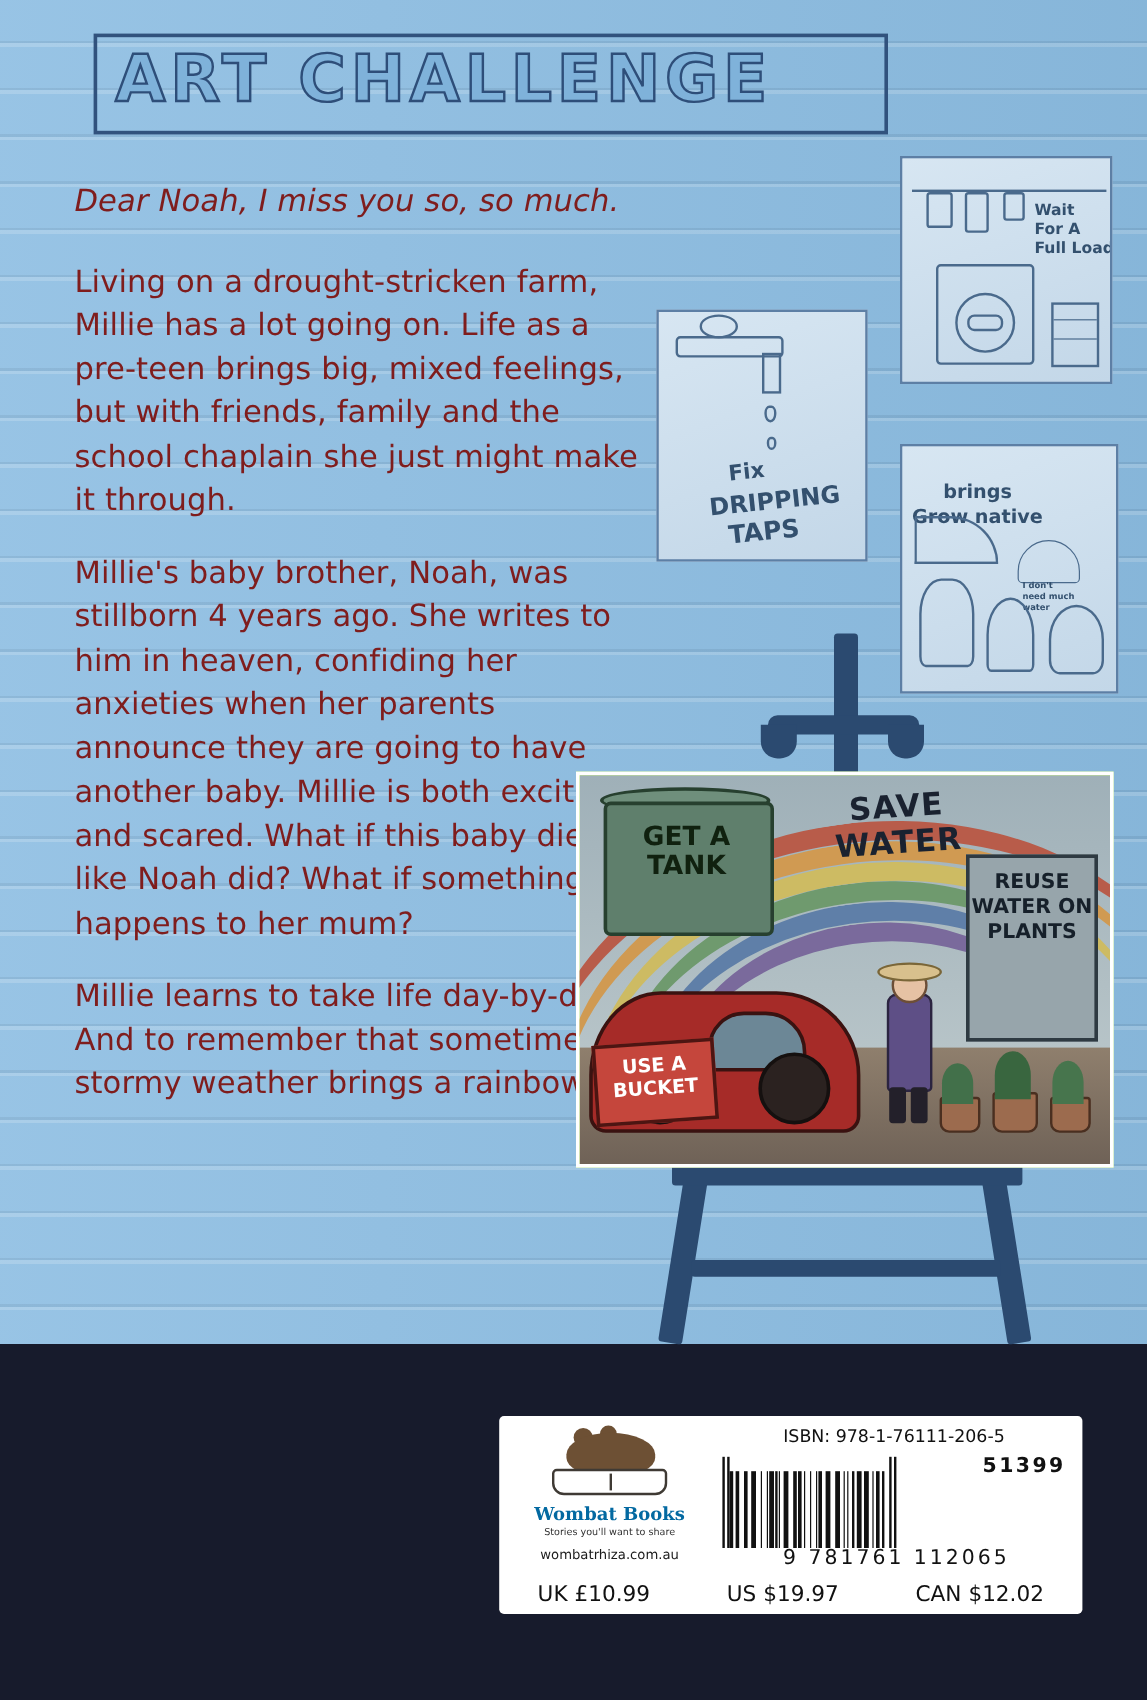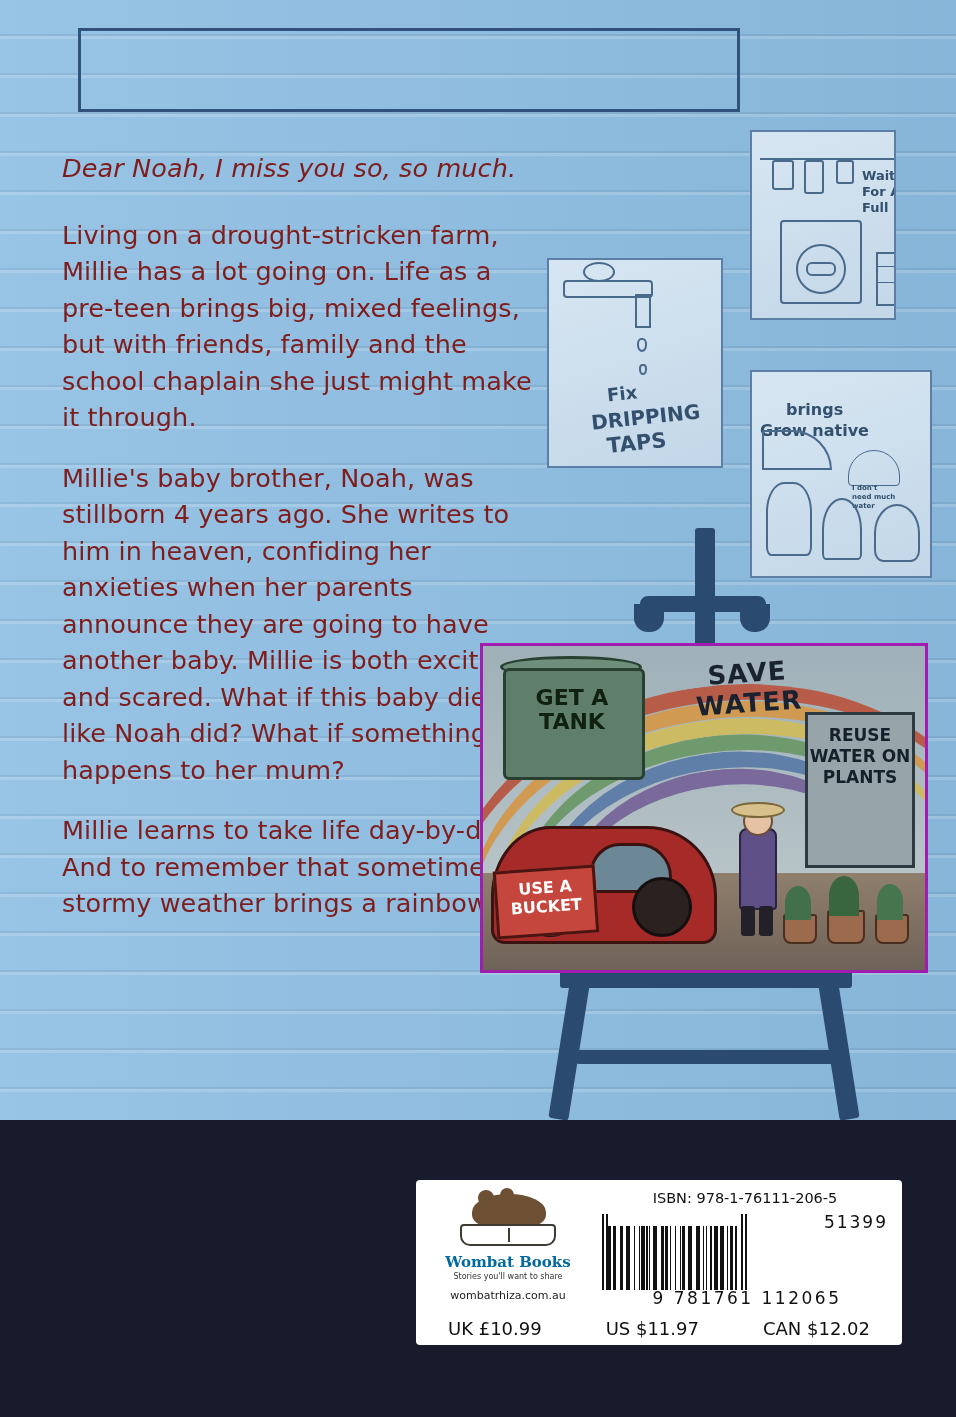--- a/index.html
+++ b/index.html
@@ -98,21 +98,21 @@
     box-sizing: border-box;
     overflow: hidden;
   }
   .art-card .paper {
     position: absolute;
     inset: 0;
     background: linear-gradient(160deg, #d7e6f2 0%, #c3d7e8 100%);
   }
 
   
-  #card-laundry { left: 750px; top: 130px; width: 146px; height: 190px; }
+  #card-laundry { left: 750px; top: 130px; width: 177px; height: 190px; }
   
   #card-tap { left: 547px; top: 258px; width: 176px; height: 210px; }
   
   #card-plants { left: 750px; top: 370px; width: 182px; height: 208px; }
 
   .hand-text {
     position: absolute;
     font-family: "DejaVu Sans", sans-serif;
     color: #33506e;
     font-size: 13px;
@@ -129,21 +129,21 @@
     position: absolute;
     background: #2b4a70;
     border-radius: 3px;
   }
   .canvas-frame {
     position: absolute;
     left: 480px;
     top: 643px;
     width: 448px;
     height: 330px;
-    border: 3px solid #a21caf;
+    border: 3px solid #ffffff;
     box-sizing: border-box;
     overflow: hidden;
     background: #bef264;
   }
   .canvas-sky {
     position: absolute; left: 0; top: 0; width: 100%; height: 72%;
     background: linear-gradient(to bottom, #9fb0b8, #b7c4c8);
   }
   .canvas-ground {
     position: absolute; left: 0; bottom: 0; width: 100%; height: 30%;
@@ -394,20 +394,21 @@
     color: #111111;
   }
   .ean-small {
     position: absolute;
     right: 14px;
     top: 32px;
     font-family: "DejaVu Sans", sans-serif;
     font-size: 17px;
     letter-spacing: 2px;
     color: #111111;
+    font-weight: bold;
   }
   .barcode {
     position: absolute;
     left: 186px;
     top: 34px;
     width: 290px;
     height: 76px;
     display: flex;
     align-items: flex-end;
     gap: 0;
@@ -438,20 +439,21 @@
 </style>
 </head>
 <body>
 
 <div id="cover">
 
   <div class="board-bg"></div>
   <div class="dark-band"></div>
 
   <div class="title-box"></div>
+  <div class="title-text">ART CHALLENGE</div>
 
   <div class="blurb">
     <p class="dear">Dear Noah, I miss you so, so much.</p>
     <p>Living on a drought-stricken farm, Millie has a lot going on. Life as a pre-teen brings big, mixed feelings, but with friends, family and the school chaplain she just might make it through.</p>
     <p>Millie's baby brother, Noah, was stillborn 4 years ago. She writes to him in heaven, confiding her anxieties when her parents announce they are going to have another baby. Millie is both excited and scared. What if this baby dies like Noah did? What if something happens to her mum?</p>
     <p>Millie learns to take life day-by-day. And to remember that sometimes stormy weather brings a rainbow.</p>
   </div>
 
   <div class="art-card" id="card-laundry">
     <div class="paper"></div>
@@ -627,18 +629,18 @@
         <div class="bar" style="width: 2px; height: 64px;"></div>
         <div class="bar" style="width: 4px; height: 64px; background: transparent;"></div>
         <div class="bar" style="width: 2px; height: 76px;"></div>
         <div class="bar" style="width: 2px; height: 76px; background: transparent;"></div>
         <div class="bar" style="width: 2px; height: 76px;"></div>
       </div>
     <div class="ean-digits">9 781761 112065</div>
 
     <div class="price-row">
       <span>UK £10.99</span>
-      <span>US $11.97</span>
+      <span>US $19.97</span>
       <span>CAN $12.02</span>
     </div>
   </div>
 
 </div>
 
 </body></html>

